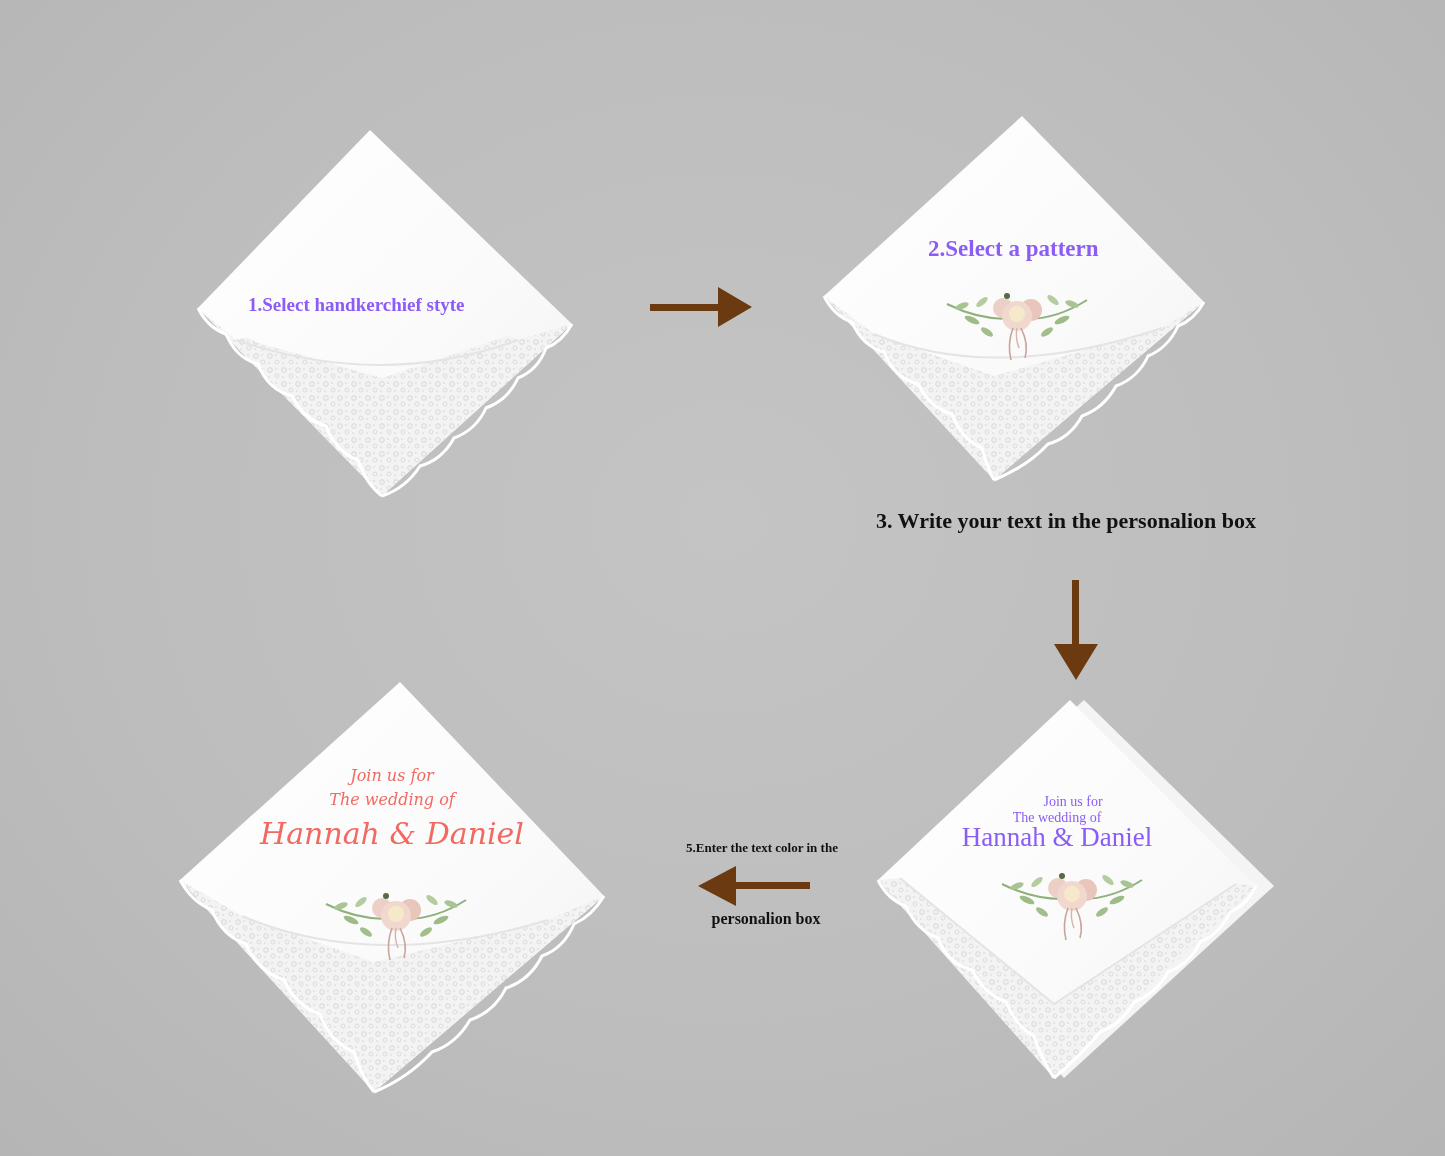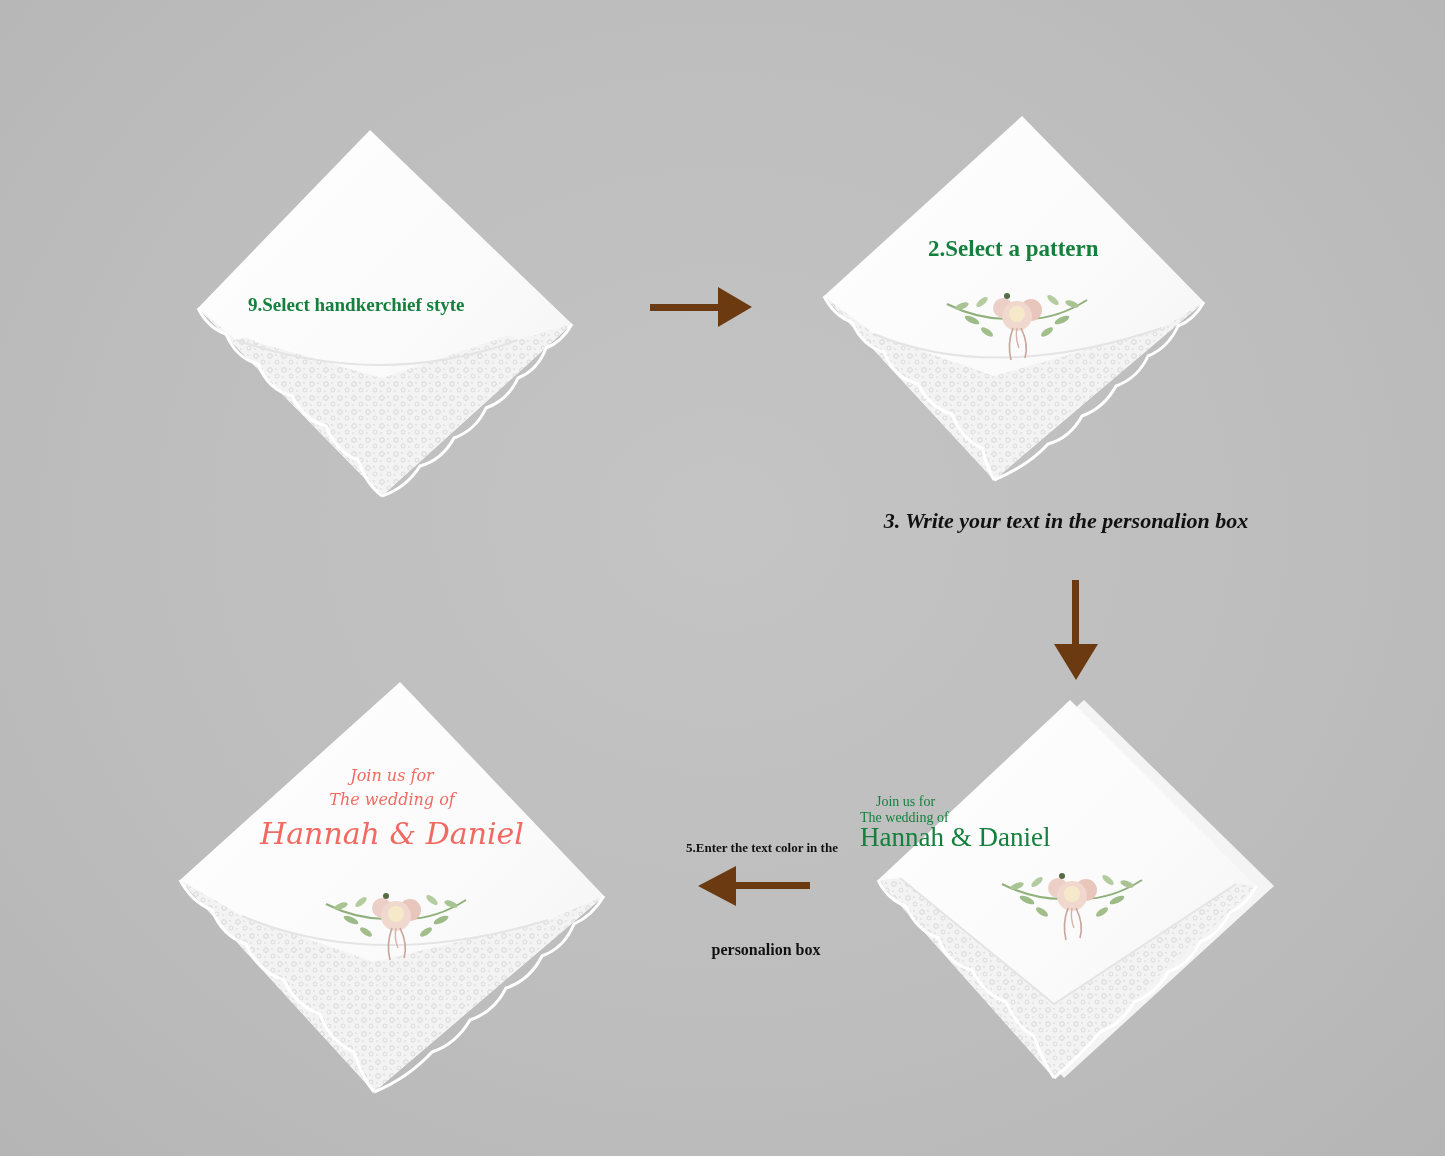--- a/index.html
+++ b/index.html
@@ -4,22 +4,22 @@
 <style>
   html, body { margin:0; padding:0; }
   body {
     width:1445px; height:1156px; overflow:hidden; position:relative;
     background: radial-gradient(ellipse at 50% 45%, #c4c4c4 0%, #bdbdbd 60%, #b5b5b5 100%);
     font-family: "DejaVu Serif", "Liberation Serif", serif;
   }
   .hk { position:absolute; }
   .hk svg { position:absolute; left:0; top:0; overflow:visible; }
   .label {
-    position:absolute; color:#15803d; font-family:"Liberation Serif","DejaVu Serif",serif;
-    font-weight:bold; white-space:nowrap; 
+    position:absolute; color:#8b5cf6; font-family:"Liberation Serif","DejaVu Serif",serif;
+    font-weight:bold; white-space:nowrap; text-align:center;
   }
   .step-text {
     position:absolute; color:#111; font-family:"Liberation Serif","DejaVu Serif",serif;
     font-weight:bold; text-align:center; white-space:nowrap;
   }
   .script {
     position:absolute; font-family:"DejaVu Serif", serif; font-style:italic;
     white-space:nowrap; text-align:center;
   }
   .arrow { position:absolute; }
@@ -65,41 +65,41 @@
 </svg>
 
 <div class="hk" style="left:196px;top:128px;width:380px;height:370px;">
   <svg width="380" height="370">
     <polygon points="174,2 376,196 186,368 2,180" fill="url(#fabricGrad)"></polygon>
     <path d="M40,212 Q50,206 60,214 L186,250 L300,212 Q312,204 322,212 L376,196 L186,368 L2,180 Z" fill="url(#lacePat)"></path>
     <path d="M40,212 Q186,262 322,212" stroke="#e4e4e4" stroke-width="2" fill="none"></path>
     <path d="M2,180 Q12,200 30,206 Q40,230 62,236 Q72,262 96,268 Q108,292 130,298 Q140,324 162,332 Q170,356 186,368" stroke="#fff" stroke-width="3" fill="none"></path>
     <path d="M376,196 Q366,214 350,220 Q342,242 322,250 Q312,272 290,280 Q280,302 258,310 Q246,332 224,338 Q210,360 186,368" stroke="#fff" stroke-width="3" fill="none"></path>
   </svg>
-  <div class="label" style="left:52px;top:166px;font-size:19px;">9.Select handkerchief styte</div>
+  <div class="label" style="left:52px;top:166px;font-size:19px;">1.Select handkerchief styte</div>
 </div>
 
 <svg class="arrow" style="left:648px;top:285px;" width="108" height="46">
   <rect x="2" y="19" width="74" height="7" fill="#6b3a10"></rect>
   <polygon points="70,2 104,22 70,42" fill="#6b3a10"></polygon>
 </svg>
 
 <div class="hk" style="left:822px;top:114px;width:385px;height:372px;">
   <svg width="385" height="372">
     <polygon points="200,2 382,188 172,366 2,182" fill="url(#fabricGrad)"></polygon>
     <path d="M52,220 L172,262 L340,214 L382,188 L172,366 L2,182 Z" fill="url(#lacePat)"></path>
     <path d="M52,220 Q172,270 340,214" stroke="#e4e4e4" stroke-width="2" fill="none"></path>
     <path d="M2,182 Q12,202 30,208 Q40,232 62,238 Q72,264 96,270 Q108,294 130,300 Q140,326 160,334 Q166,356 172,366" stroke="#fff" stroke-width="3" fill="none"></path>
     <path d="M382,188 Q372,206 356,212 Q346,234 326,242 Q316,264 294,272 Q282,294 260,302 Q248,324 226,330 Q206,352 172,366" stroke="#fff" stroke-width="3" fill="none"></path>
     <use href="#bouquet" x="195" y="200"></use>
   </svg>
   <div class="label" style="left:106px;top:122px;font-size:23px;">2.Select a pattern</div>
 </div>
 
-<div class="step-text" style="left:836px;top:506px;width:460px;font-size:22px;line-height:30px;font-style:italic;">
+<div class="step-text" style="left:836px;top:506px;width:460px;font-size:22px;line-height:30px;">
   <div>3. Write your text in the personalion box</div>
 </div>
 
 <svg class="arrow" style="left:1052px;top:578px;" width="48" height="106">
   <rect x="20" y="2" width="7" height="70" fill="#6b3a10"></rect>
   <polygon points="2,66 46,66 24,102" fill="#6b3a10"></polygon>
 </svg>
 
 <div class="hk" style="left:876px;top:698px;width:394px;height:384px;">
   <svg width="394" height="384">
@@ -114,21 +114,21 @@
   <div class="label" style="left:0;width:394px;top:96px;font-size:14px;font-weight:normal;">Join us for</div>
   <div class="label" style="left:-16px;width:394px;top:112px;font-size:14px;font-weight:normal;">The wedding of</div>
   <div class="label" style="left:-16px;width:394px;top:124px;font-size:27px;font-weight:normal;">Hannah &amp; Daniel</div>
 </div>
 
 <div class="step-text" style="left:662px;top:840px;width:200px;font-size:13px;">5.Enter the text color in the</div>
 <svg class="arrow" style="left:696px;top:862px;" width="118" height="48">
   <polygon points="2,24 40,4 40,44" fill="#6b3a10"></polygon>
   <rect x="36" y="20" width="78" height="7" fill="#6b3a10"></rect>
 </svg>
-<div class="step-text" style="left:666px;top:910px;width:200px;font-size:16px;margin-top:31px;">personalion box</div>
+<div class="step-text" style="left:666px;top:910px;width:200px;font-size:16px;">personalion box</div>
 
 <div class="hk" style="left:178px;top:680px;width:428px;height:416px;">
   <svg width="428" height="416">
     <polygon points="222,2 426,216 196,412 2,200" fill="url(#fabricGrad)"></polygon>
     <path d="M64,236 L196,282 L370,240 L426,216 L196,412 L2,200 Z" fill="url(#lacePat)"></path>
     <path d="M64,236 Q196,292 370,240" stroke="#e4e4e4" stroke-width="2" fill="none"></path>
     <path d="M2,200 Q14,222 34,230 Q44,256 68,264 Q80,292 106,300 Q118,326 142,334 Q152,362 176,372 Q184,398 196,412" stroke="#fff" stroke-width="3" fill="none"></path>
     <path d="M426,216 Q414,236 396,244 Q386,268 364,276 Q352,300 328,308 Q316,332 292,340 Q278,364 254,372 Q230,398 196,412" stroke="#fff" stroke-width="3" fill="none"></path>
     <use href="#bouquet" x="218" y="234"></use>
   </svg>

